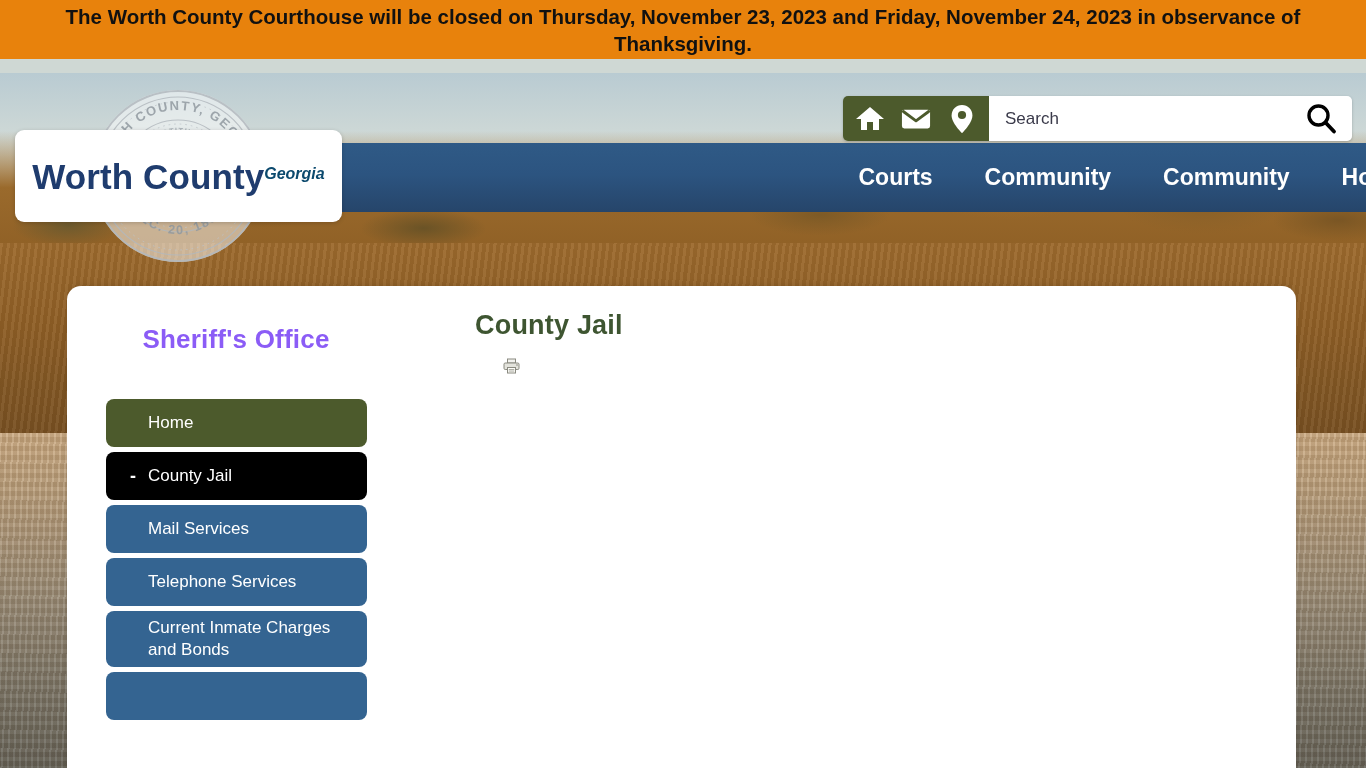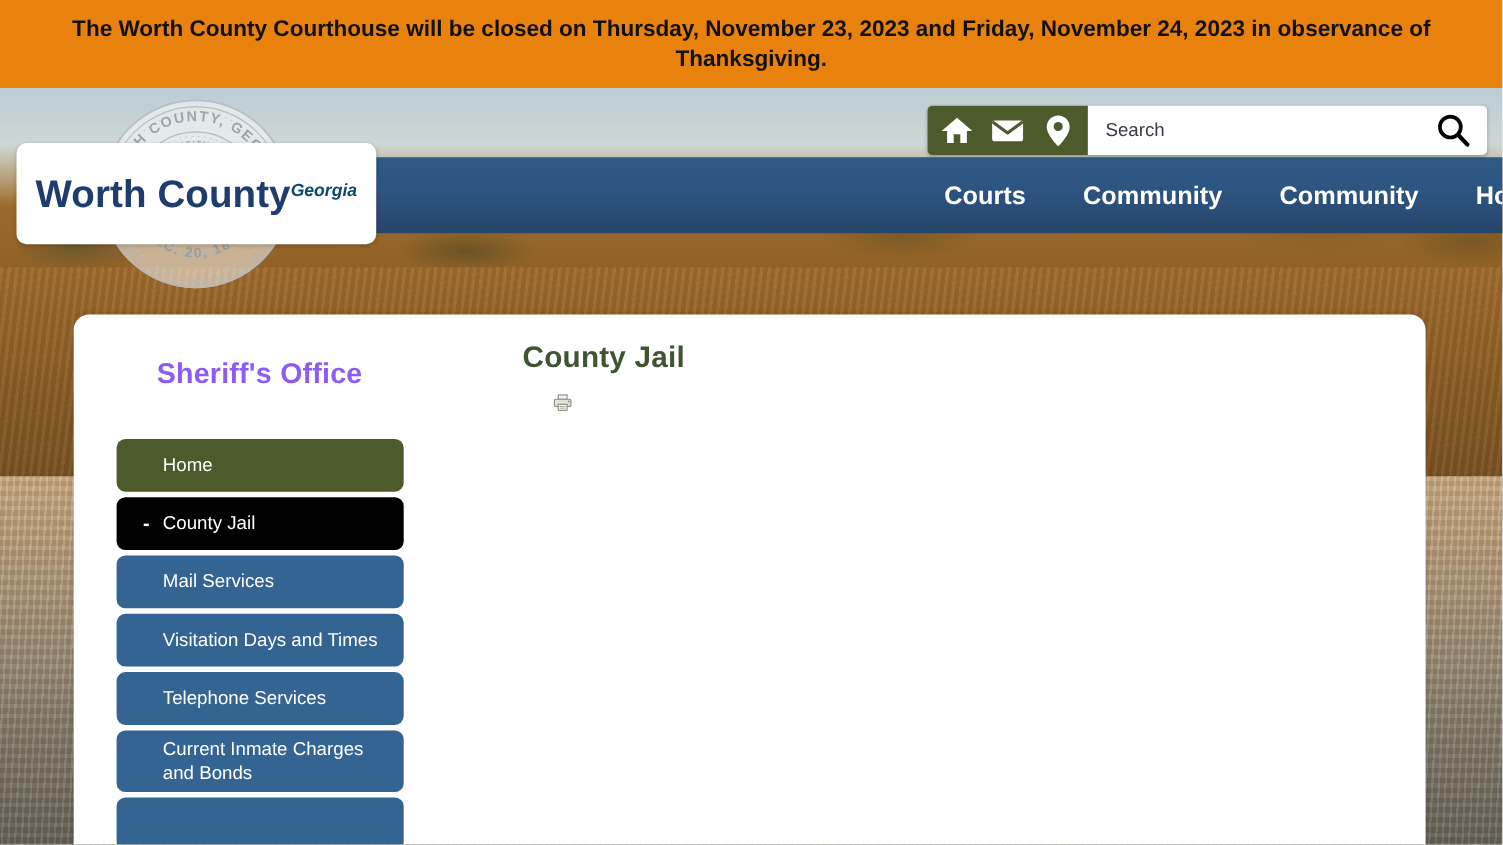--- a/index.html
+++ b/index.html
@@ -74,21 +74,21 @@
   }
   .bg-vignette {
     position: absolute; left:0; top:0; width: 1366px; height: 695px;
     background: linear-gradient(180deg, rgba(0,0,0,0) 60%, rgba(0,0,0,0.10) 100%);
   }
 
   
   .alert-banner {
     position: absolute;
     left: 0; top: 0;
-    width: 1366px; height: 80px;
+    width: 1366px; height: 59px;
     background: #e8820c;
     z-index: 40;
     display: flex;
     align-items: center;
     justify-content: center;
     padding: 0 18px;
   }
   .alert-text {
     color: #111111;
     font-size: 20.5px;
@@ -409,23 +409,20 @@
 
         <div class="side-item is-active">
           <span class="toggle-dash">-</span>
           <span>County Jail</span>
         </div>
 
         <div class="side-item">
           <span>Mail Services</span>
         </div>
 
-        <div class="side-item">
-          <span>Visitation Days and Times</span>
-        </div>
 
         <div class="side-item">
           <span>Telephone Services</span>
         </div>
 
         <div class="side-item">
           <span>Current Inmate Charges and Bonds</span>
         </div>
 
         <div class="side-item">

